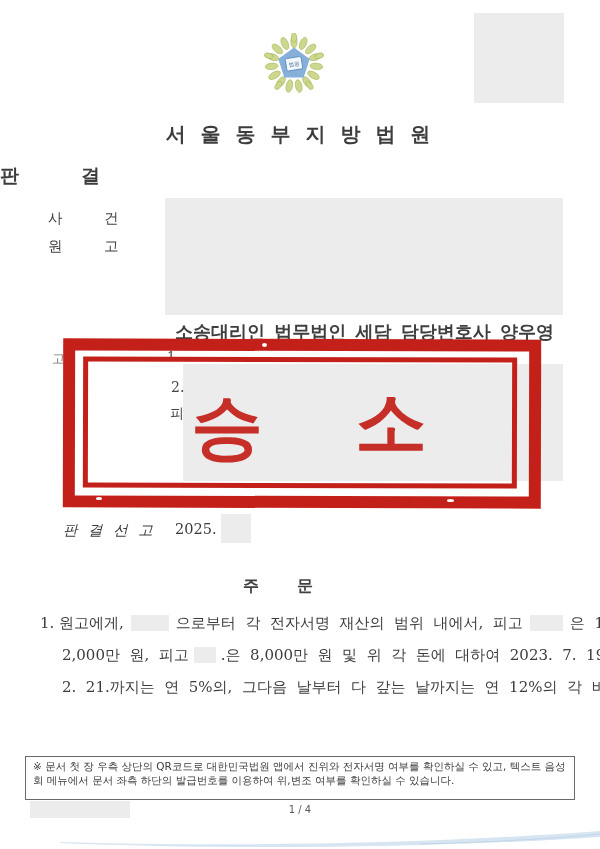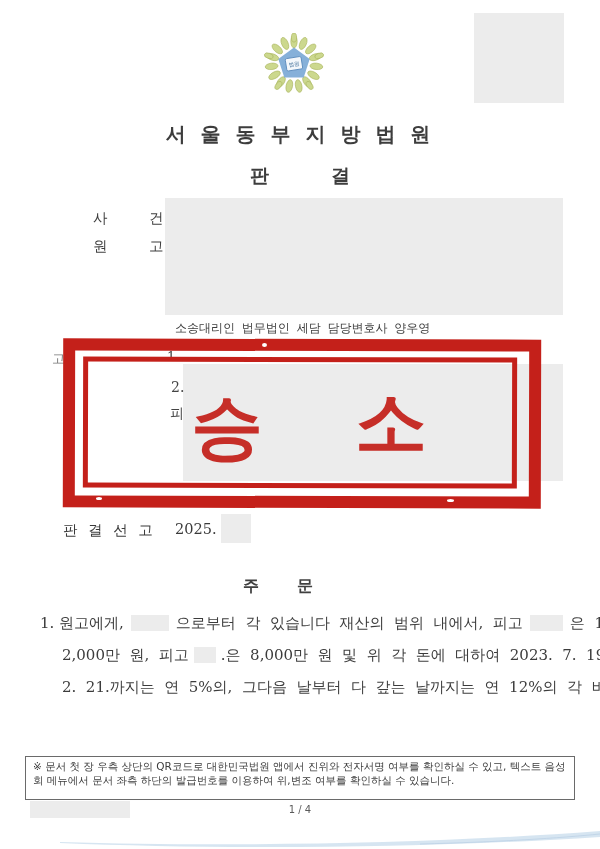--- a/index.html
+++ b/index.html
@@ -10,25 +10,25 @@
     color:#3a3a3a;
   }
   .abs{position:absolute;}
   .pre{white-space:pre;}
   .redact{position:absolute;background:#ececec;}
   
   .court-name{
     left:0;right:0;top:121px;text-align:center;
     font-size:20px;font-weight:600;letter-spacing:4px;color:#3d3d3d;
   }
-  .doc-type{left:0;right:0;top:163px;text-align:center;font-size:19px;font-weight:600;color:#3d3d3d;}
+  .doc-type{left:0;right:0;top:163px;text-align:left;font-size:19px;font-weight:600;color:#3d3d3d;}
   .doc-type .gap{display:inline-block;width:62px;}
   
-  .field-label{font-size:14.5px;color:#3e3e3e;margin-left:45px;}
-  .rep-line{left:175px;top:320px;font-size:12px;color:#3e3e3e;word-spacing:3px;}
+  .field-label{font-size:14.5px;color:#3e3e3e;}
+  .rep-line{left:175px;top:320px;font-size:18px;color:#3e3e3e;word-spacing:3px;font-weight:bold;}
   
   .stamp-outer{
     left:63px;top:339px;width:478px;height:169px;box-sizing:border-box;
     border:12px solid #c4201a;z-index:3;transform:rotate(.15deg);
   }
   .stamp-inner{
     left:83px;top:357px;width:434px;height:131px;box-sizing:border-box;
     border:5px solid #c4201a;z-index:3;transform:rotate(.15deg);
   }
   .stamp-char{
@@ -117,30 +117,30 @@
   <div class="abs fragment" style="left:170px;top:405px;font-size:14px;">피</div>
 
   <div class="abs stamp-outer"></div>
   <div class="abs stamp-inner"></div>
   <div class="abs stamp-char" style="left:191px;top:390px;">승</div>
   <div class="abs stamp-char" style="left:355px;top:386px;">소</div>
   <div class="speckle" style="left:262px;top:343px;width:5px;height:4px;"></div>
   <div class="speckle" style="left:447px;top:499px;width:7px;height:3px;"></div>
   <div class="speckle" style="left:96px;top:497px;width:6px;height:3px;"></div>
 
-  <div class="abs" style="left:63px;top:521px;font-size:14.5px;letter-spacing:3px;">판 결 선 고</div>
+  <div class="abs" style="left:63px;top:521px;font-size:14.5px;letter-spacing:3px;font-style:italic;">판 결 선 고</div>
   <div class="abs" style="left:175px;top:521px;font-size:14.5px;">2025. 5.</div>
   <div class="redact" style="left:221px;top:514px;width:30px;height:29px;"></div>
 
   <div class="abs order-heading">
     <span>주</span><span class="gap"></span><span>문</span>
   </div>
 
   <div class="abs order-body">
-    <div class="order-line"><span>1. 원고에게,</span><span class="inline-redact" style="width:38px;margin:0 7px;"></span><span>으로부터  각  있습니다  재산의  범위  내에서,  피고</span><span class="inline-redact" style="width:33px;margin:0 7px;"></span><span>은  1억</span></div>
+    <div class="order-line"><span>1. 원고에게,</span><span class="inline-redact" style="width:38px;margin:0 7px;"></span><span>으로부터  각  전자서명  재산의  범위  내에서,  피고</span><span class="inline-redact" style="width:33px;margin:0 7px;"></span><span>은  1억</span></div>
     <div class="order-line indent"><span>2,000만  원,  피고</span><span class="inline-redact" style="width:22px;margin:0 5px;"></span><span>.은  8,000만  원  및  위  각  돈에  대하여  2023.  7.  19.부터  2025.</span></div>
     <div class="order-line indent">2.  21.까지는  연  5%의,  그다음  날부터  다  갚는  날까지는  연  12%의  각  비율로  계산</div>
   </div>
 
   <div class="abs notice-box">
     <div>※ 문서 첫 장 우측 상단의 QR코드로 대한민국법원 앱에서 진위와 전자서명 여부를 확인하실 수 있고, 텍스트 음성</div>
     <div>회 메뉴에서 문서 좌측 하단의 발급번호를 이용하여 위,변조 여부를 확인하실 수 있습니다.</div>
   </div>
 
   <div class="redact issue-redact"></div>

